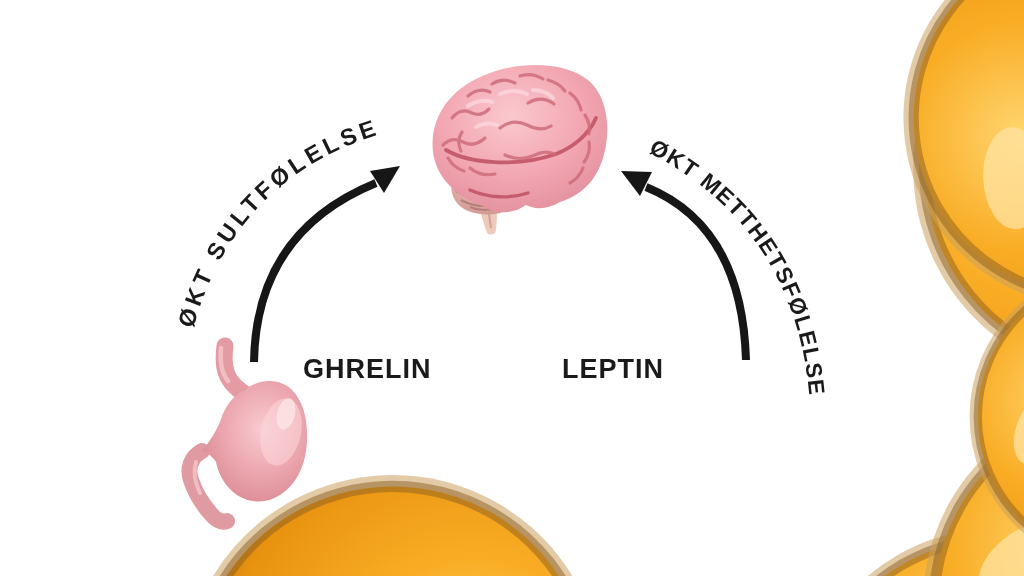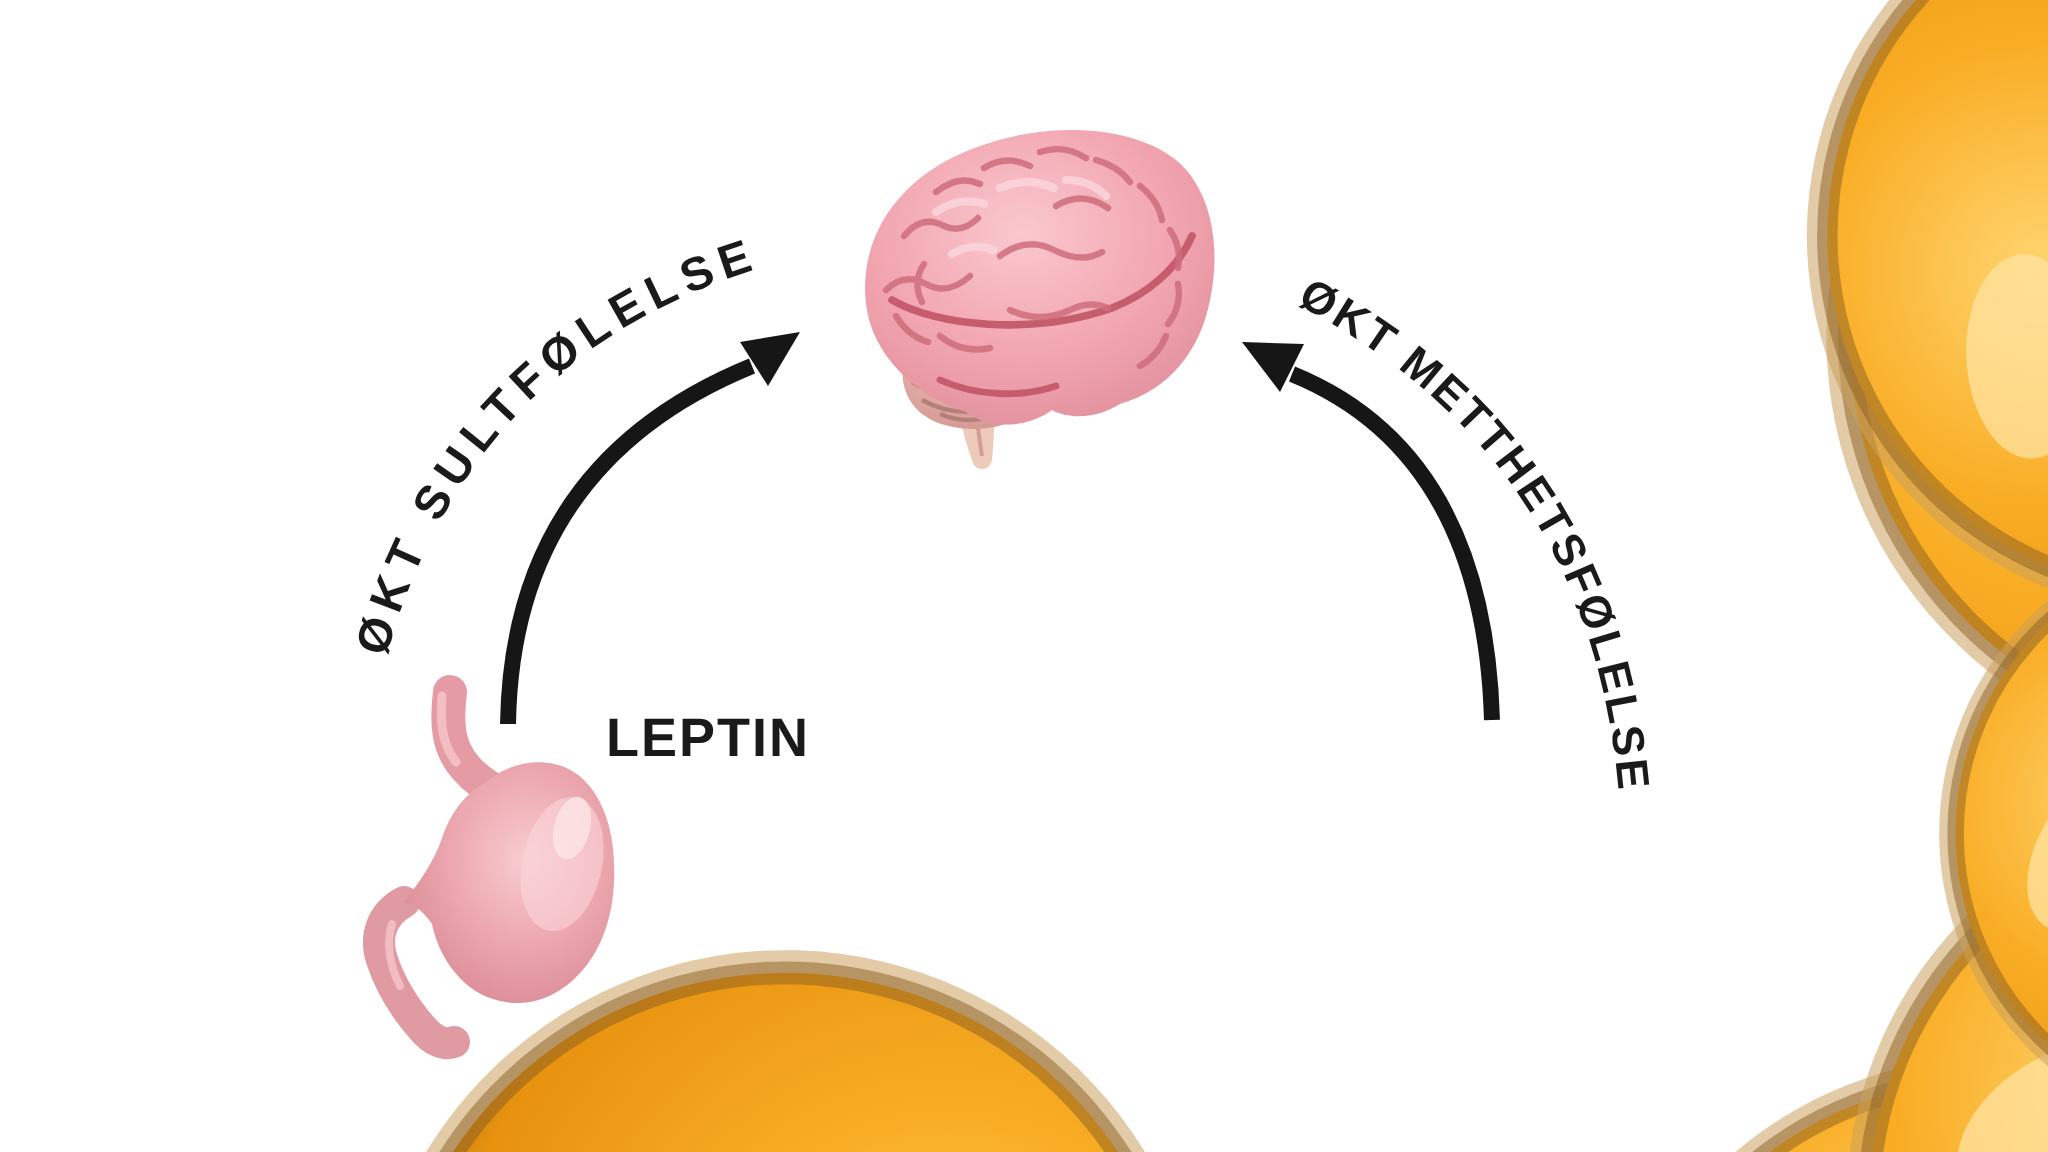--- a/index.html
+++ b/index.html
@@ -187,15 +187,16 @@
       <use href="#fatcell" xlink:href="#fatcell" transform="translate(690,491) scale(0.77) rotate(-15)"></use>
       <use href="#fatcell" xlink:href="#fatcell" transform="translate(734,487) scale(0.94) rotate(35)"></use>
       <use href="#fatcell" xlink:href="#fatcell" transform="translate(779,483) scale(0.83) rotate(95)"></use>
       <use href="#fatcell" xlink:href="#fatcell" transform="translate(813,479) scale(0.68) rotate(55)"></use>
       <use href="#fatcell" xlink:href="#fatcell" transform="translate(717,509) scale(0.60) rotate(80)"></use>
       <use href="#fatcell" xlink:href="#fatcell" transform="translate(757,512) scale(0.66) rotate(25)"></use>
       <use href="#fatcell" xlink:href="#fatcell" transform="translate(799,507) scale(0.57) rotate(-45)"></use>
     </g>
   </svg>
 
-  <div class="hormone-label" id="ghrelin-label">LEPTIN</div>
+  <div class="hormone-label" id="ghrelin-label">GHRELIN</div>
+  <div class="hormone-label" id="leptin-label">LEPTIN</div>
 
 </div>
 
 </body></html>

